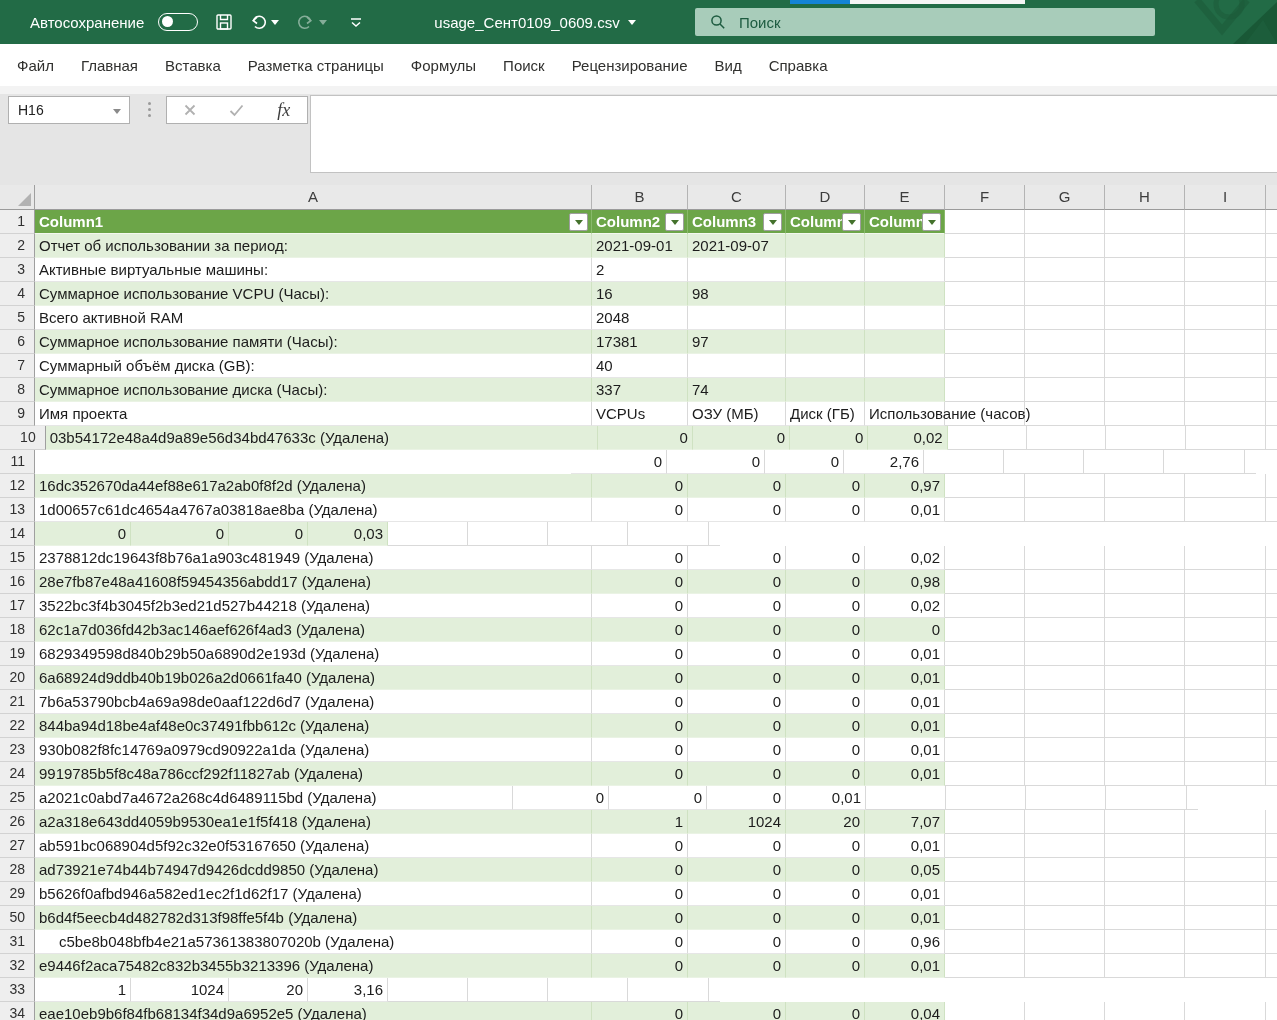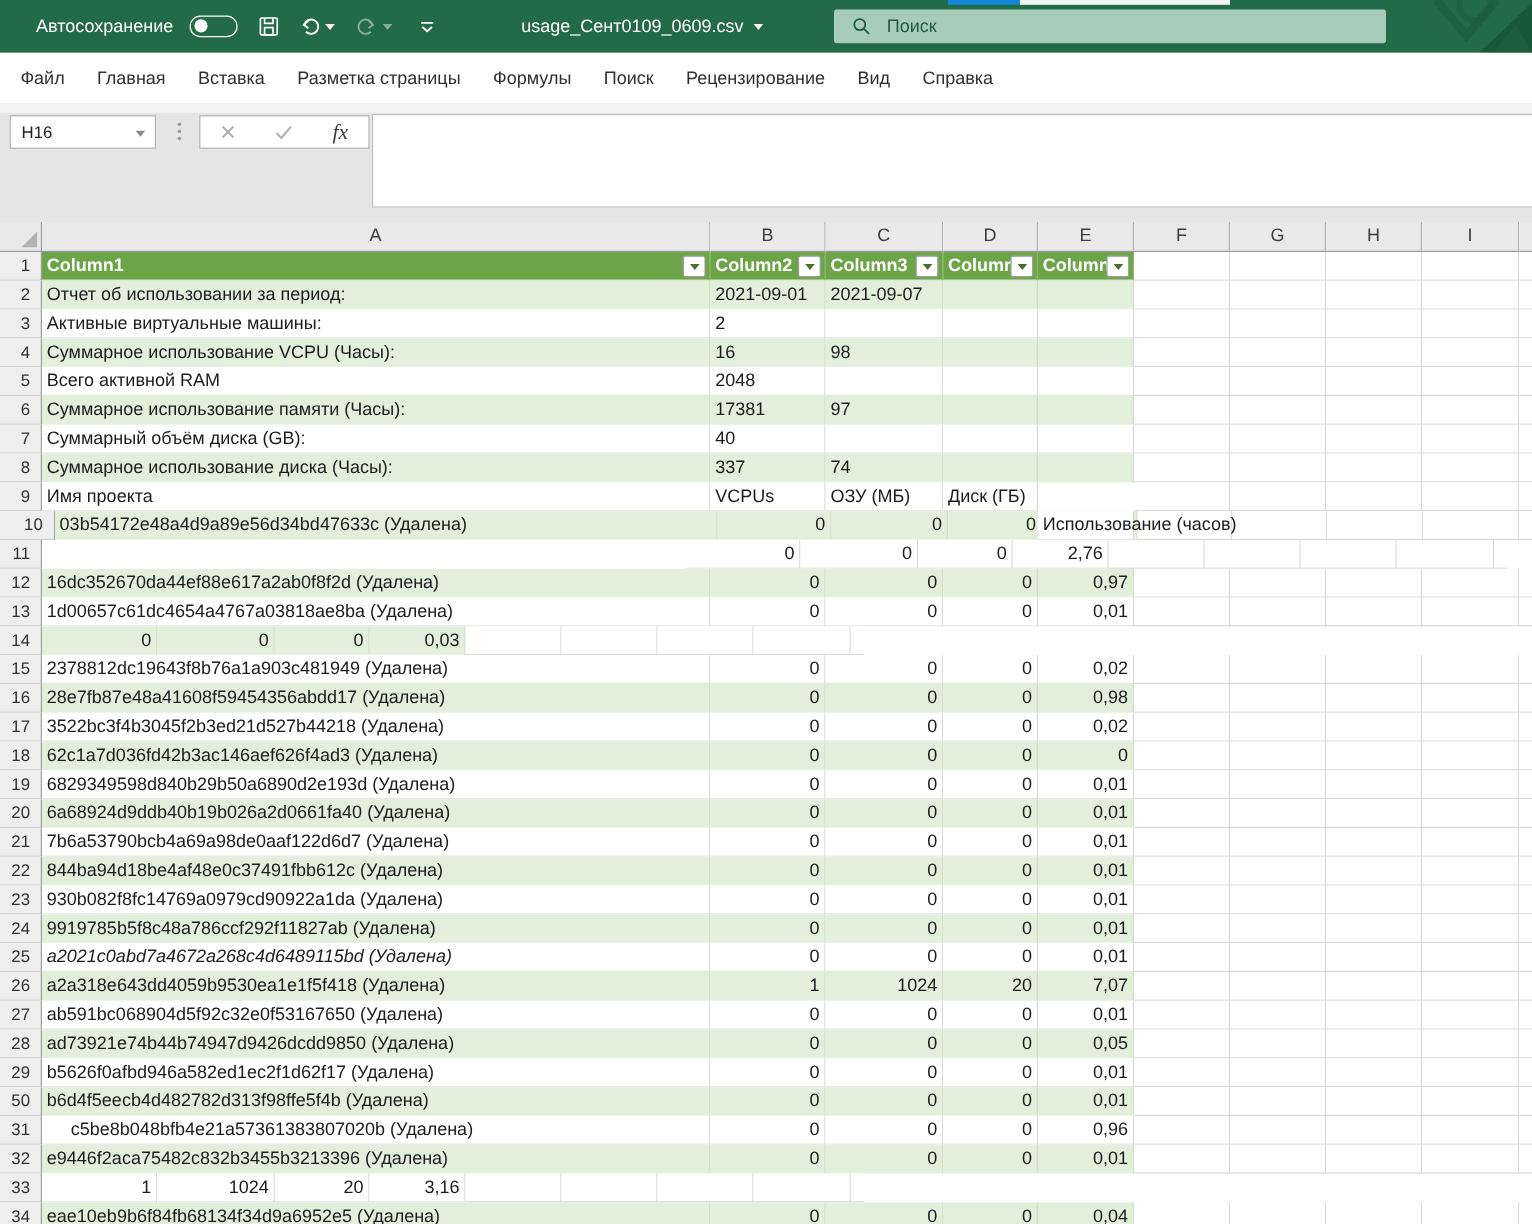--- a/index.html
+++ b/index.html
@@ -299,21 +299,21 @@
         <div class="c plain" style="width: 80px;"></div>
         <div class="c plain" style="width: 81px;"></div>
         <div class="c plain sliver" style="width: 11px;"></div>
       </div>
       <div class="grow">
         <div class="rownum" style="width: 35px;">9</div>
         <div class="c tw" style="width: 557px;">Имя проекта</div>
         <div class="c tw" style="width: 96px;">VCPUs</div>
         <div class="c tw" style="width: 98px;">ОЗУ (МБ)</div>
         <div class="c tw" style="width: 79px;">Диск (ГБ)</div>
-        <div class="c tw spill" style="width: 80px; margin-top: 24px;">Использование (часов)</div>
+        <div class="c tw spill" style="width: 80px;">Использование (часов)</div>
         <div class="c plain" style="width: 80px;"></div>
         <div class="c plain" style="width: 80px;"></div>
         <div class="c plain" style="width: 80px;"></div>
         <div class="c plain" style="width: 81px;"></div>
         <div class="c plain sliver" style="width: 11px;"></div>
       </div>
       <div class="grow">
         <div class="rownum" style="width: 46px;">10</div>
         <div class="c tg" style="width: 557px;">03b54172e48a4d9a89e56d34bd47633c (Удалена)</div>
         <div class="c tg right" style="width: 96px;">0</div>
@@ -502,21 +502,21 @@
         <div class="c tg right" style="width: 79px;">0</div>
         <div class="c tg right" style="width: 80px;">0,01</div>
         <div class="c plain" style="width: 80px;"></div>
         <div class="c plain" style="width: 80px;"></div>
         <div class="c plain" style="width: 80px;"></div>
         <div class="c plain" style="width: 81px;"></div>
         <div class="c plain sliver" style="width: 11px;"></div>
       </div>
       <div class="grow">
         <div class="rownum" style="width: 35px;">25</div>
-        <div class="c tw" style="width: 557px; font-style: italic;">a2021c0abd7a4672a268c4d6489115bd (Удалена)</div>
+        <div class="c tw" style="width: 478px;">a2021c0abd7a4672a268c4d6489115bd (Удалена)</div>
         <div class="c tw right" style="width: 96px;">0</div>
         <div class="c tw right" style="width: 98px;">0</div>
         <div class="c tw right" style="width: 79px;">0</div>
         <div class="c tw right" style="width: 80px;">0,01</div>
         <div class="c plain" style="width: 80px;"></div>
         <div class="c plain" style="width: 80px;"></div>
         <div class="c plain" style="width: 80px;"></div>
         <div class="c plain" style="width: 81px;"></div>
         <div class="c plain sliver" style="width: 11px;"></div>
       </div>

